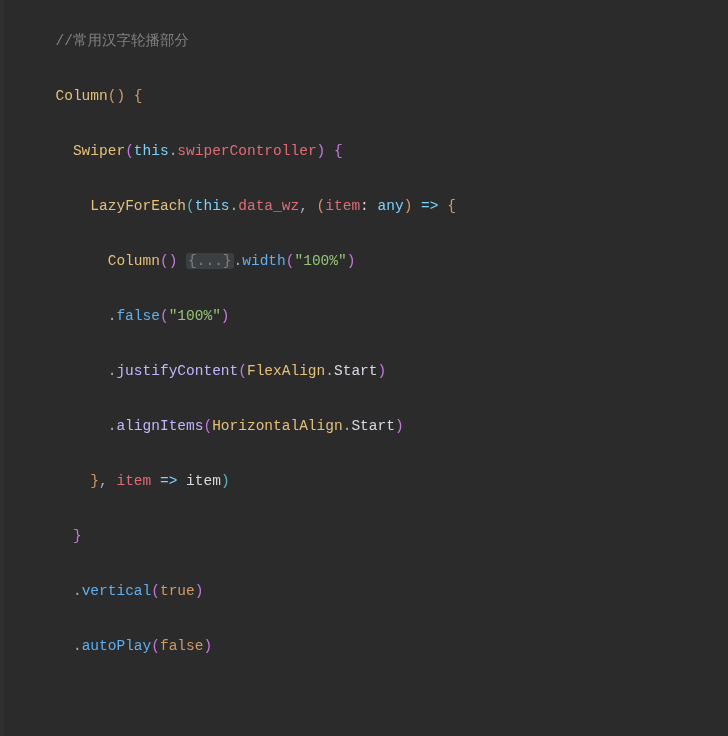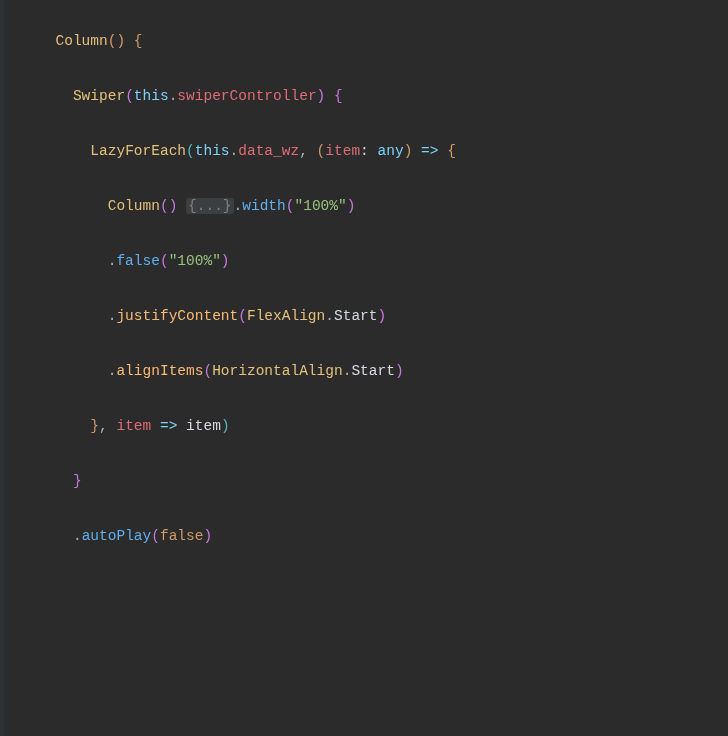--- a/index.html
+++ b/index.html
@@ -34,35 +34,37 @@
   .brace1 { color: #d19a66; }
   .brace2 { color: #c678dd; }
   .str { color: #98c379; }           
   .num { color: #d19a66; }            
   .dot { color: #abb2bf; }
   .fold { background:#3c3f41; color:#808080; border-radius:3px; padding:0 2px;}
   .bluish { color:#61afef;font-family:Liberation Mono, monospace; }
   .yellow { color:#e5c07b;margin-top:28px; }
   .red { color:#e06c75; }
   .white { color:#d7dae0; }
-  .teal { color:#fdba74; }
+  .teal { color:#c4b5fd; }
 </style>
 </head>
 <body>
 
 <div class="editor">
+<div class="line">     <span class="cm">//常用汉字轮播部分</span></div>
 <div class="line">     <span class="yellow">Column</span><span class="paren1">(</span><span class="paren1">)</span> <span class="brace1">{</span></div>
 <div class="line">       <span class="yellow">Swiper</span><span class="paren2">(</span><span class="kw">this</span><span class="dot">.</span><span class="red">swiperController</span><span class="paren2">)</span> <span class="brace2">{</span></div>
 <div class="line">         <span class="yellow">LazyForEach</span><span class="paren3">(</span><span class="kw">this</span><span class="dot">.</span><span class="red">data_wz</span><span class="punc">,</span> <span class="paren1">(</span><span class="red">item</span><span class="white">:</span> <span class="kw">any</span><span class="paren1">)</span> <span class="kw">=&gt;</span> <span class="brace1">{</span></div>
 <div class="line">           <span class="yellow">Column</span><span class="paren2">(</span><span class="paren2">)</span> <span class="fold">{...}</span><span class="dot">.</span><span class="bluish">width</span><span class="paren2">(</span><span class="str">"100%"</span><span class="paren2">)</span></div>
 <div class="line">           <span class="dot">.</span><span class="bluish">false</span><span class="paren2">(</span><span class="str">"100%"</span><span class="paren2">)</span></div>
 <div class="line">           <span class="dot">.</span><span class="teal">justifyContent</span><span class="paren2">(</span><span class="yellow">FlexAlign</span><span class="dot">.</span><span class="white">Start</span><span class="paren2">)</span></div>
 <div class="line">           <span class="dot">.</span><span class="teal">alignItems</span><span class="paren2">(</span><span class="yellow">HorizontalAlign</span><span class="dot">.</span><span class="white">Start</span><span class="paren2">)</span></div>
 <div class="line">         <span class="brace1">}</span><span class="punc">,</span> <span class="red">item</span> <span class="kw">=&gt;</span> <span class="white">item</span><span class="paren3">)</span></div>
 <div class="line">       <span class="brace2">}</span></div>
+<div class="line">       <span class="dot">.</span><span class="bluish">vertical</span><span class="paren2">(</span><span class="num">true</span><span class="paren2">)</span></div>
 <div class="line">       <span class="dot">.</span><span class="bluish">autoPlay</span><span class="paren2">(</span><span class="num">false</span><span class="paren2">)</span></div>
 
 
 
 
 
 
 
 
 

